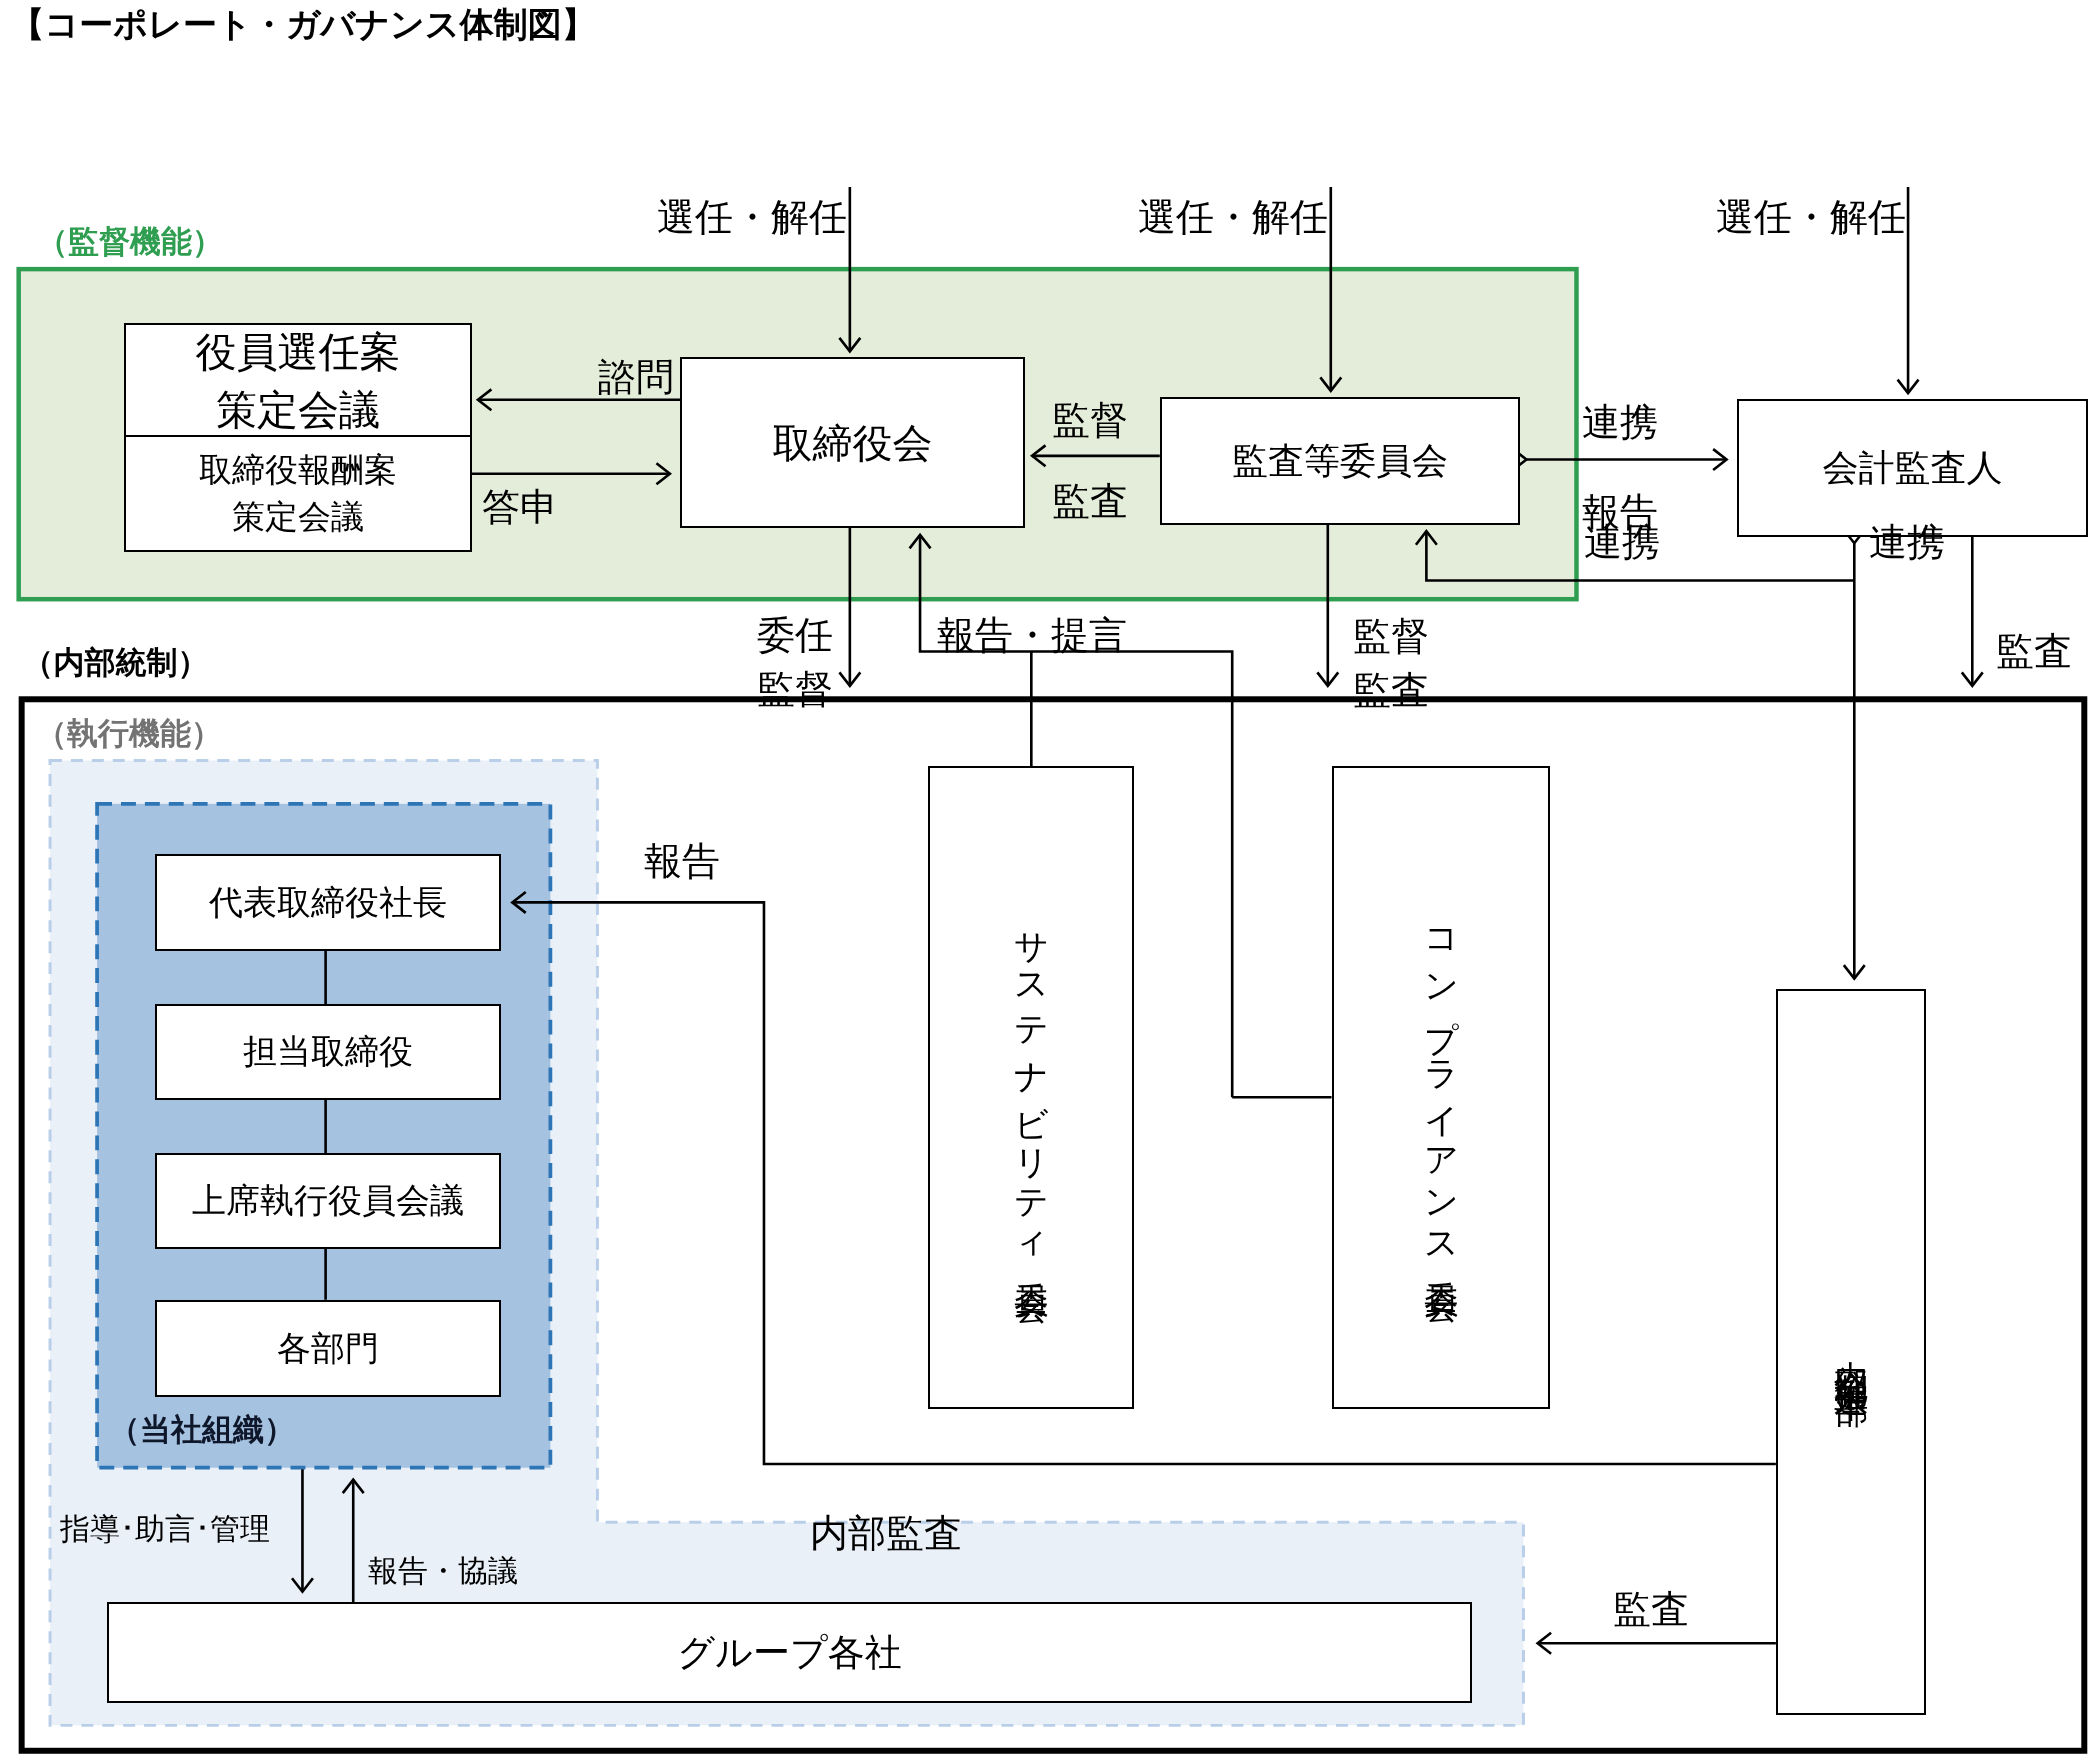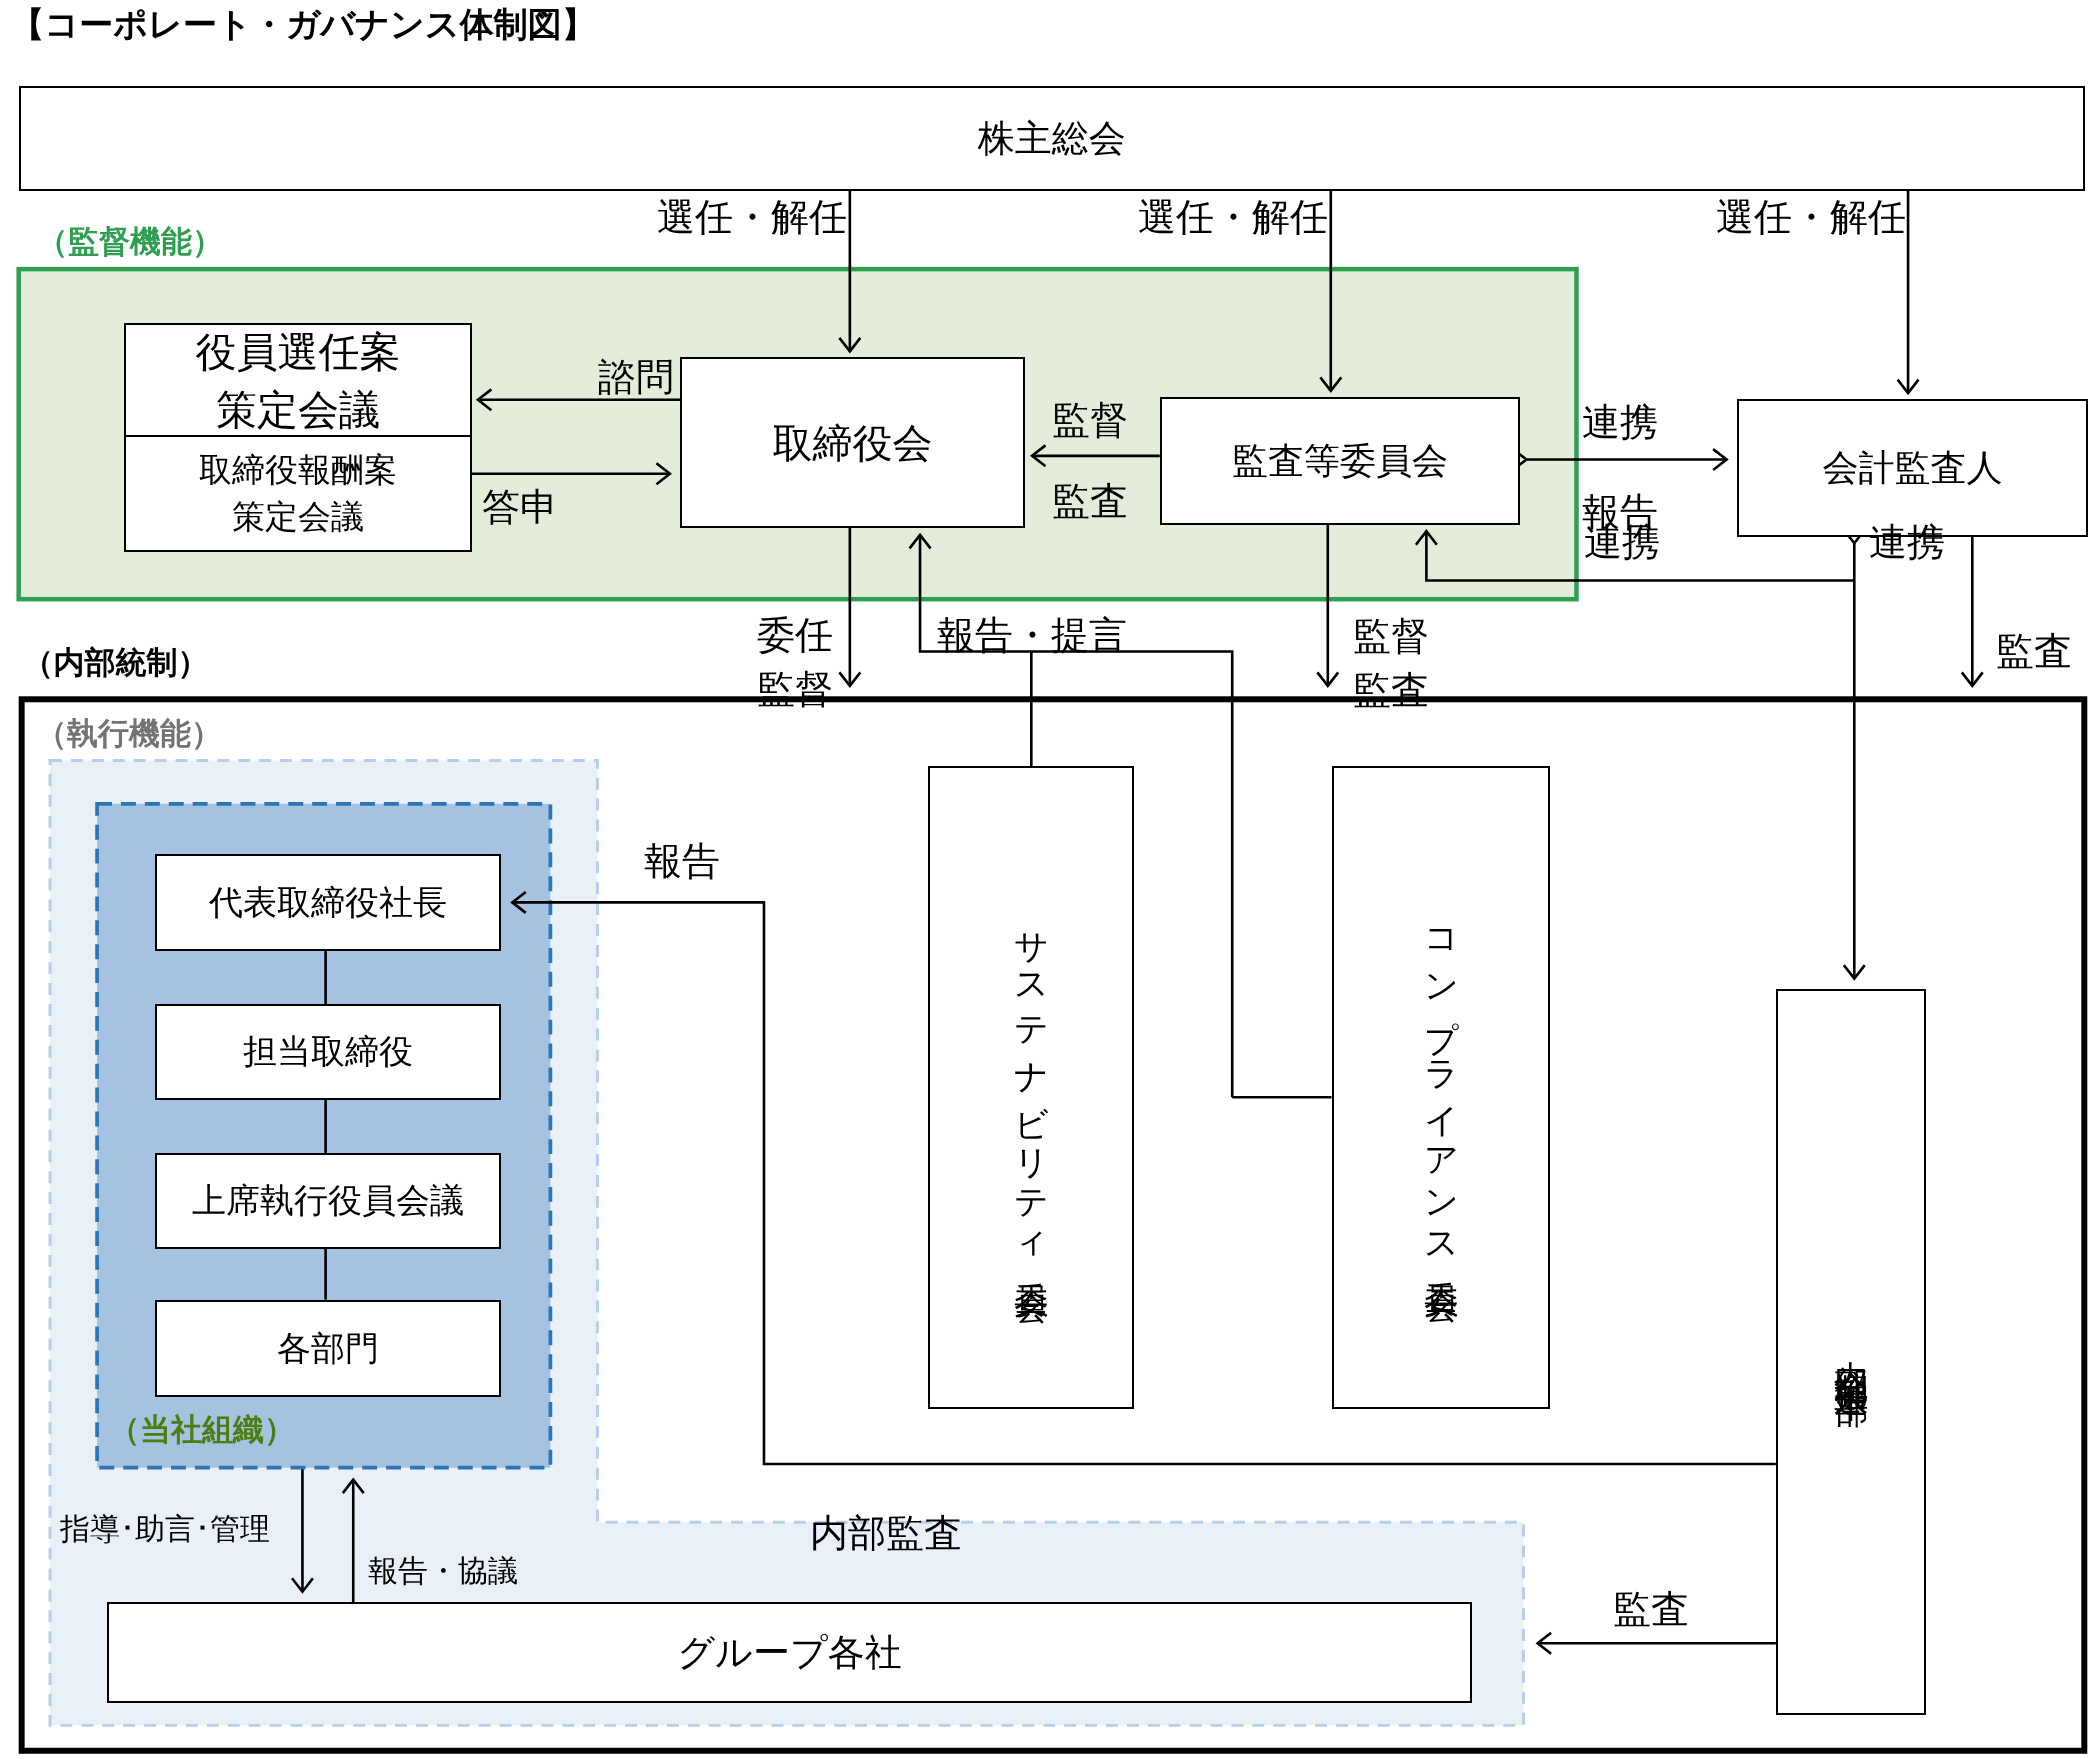--- a/index.html
+++ b/index.html
@@ -71,23 +71,22 @@
     <line x1="473" y1="2145" x2="473" y2="1981" stroke="#000" stroke-width="3.5" marker-end="url(#ah)"></line>
 
     <line x1="2378" y1="2200" x2="2059" y2="2200" stroke="#000" stroke-width="3.5" marker-end="url(#ah)"></line>
   </svg>
 
   <div class="lbl big-title" style="left:10.5px;top:4.5px;">【コーポレート・ガバナンス体制図】</div>
 
   <div class="sec" style="left:37px;top:221px;color:#2F9E50;">（監督機能）</div>
   <div class="sec" style="left:22.4px;top:642px;">（内部統制）</div>
   <div class="sec" style="left:36px;top:713px;color:#737373;">（執行機能）</div>
-  <div class="sec" style="left:109px;top:1409px;color:#4d7c0f;">（当社組織）</div>
+  <div class="sec" style="left:109px;top:1409px;color:#0f172a;">（当社組織）</div>
 
-  <div class="node" style="left:18.7px;top:86px;width:2062px;height:101px;font-size:37px;">株主総会</div>
 
   <div class="node" style="left:124px;top:323px;width:344px;height:113px;font-size:41px;flex-direction:column;">
     <div>役員選任案</div>
     <div>策定会議</div>
   </div>
   <div class="node" style="left:124px;top:435px;width:344px;height:113px;font-size:33px;flex-direction:column;">
     <div>取締役報酬案</div>
     <div>策定会議</div>
   </div>
 

